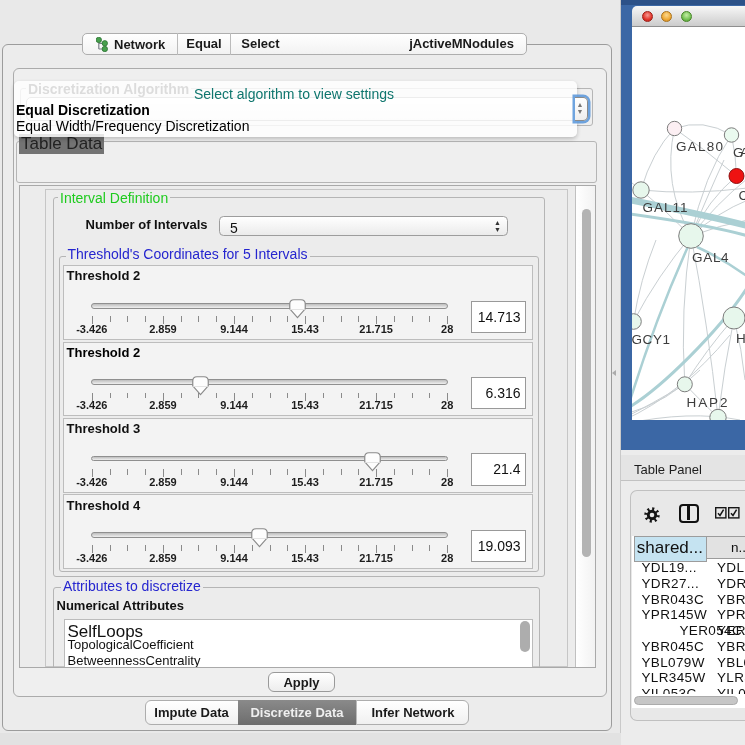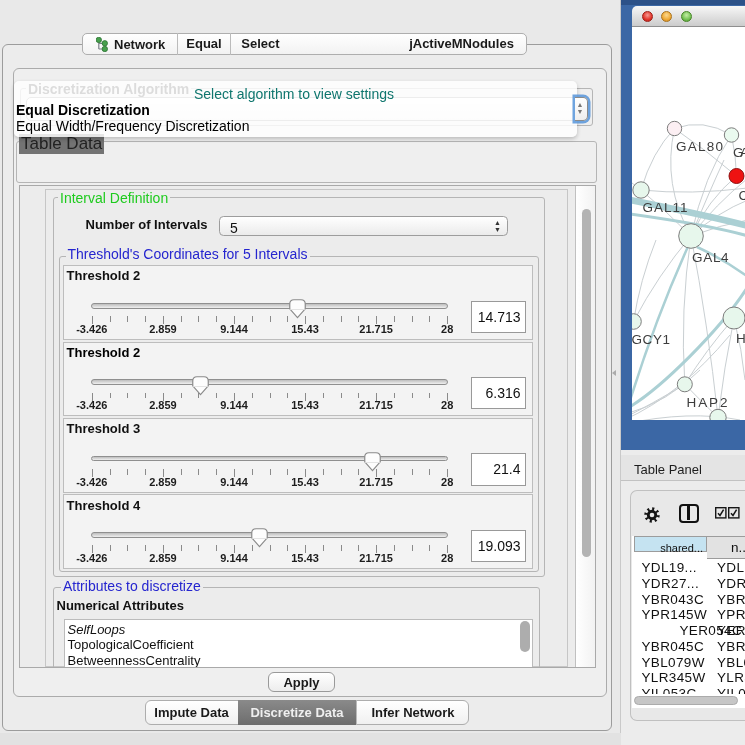--- a/index.html
+++ b/index.html
@@ -188,21 +188,21 @@
           <path d="M5 0.75 L12 0.75 Q16.25 0.75 16.25 5 L16.25 9.8 L8.5 18.7 L0.75 9.8 L0.75 5 Q0.75 0.75 5 0.75 Z" fill="#fdfdfd" stroke="#8a8a8a" stroke-width="1.2"></path>
           <path d="M1.2 10.5 L15.8 10.5" stroke="#e4e4e4" stroke-width="1"></path>
         </svg>
         <div class="abs" style="left:450.5px;top:343.70000000000005px;width:55px;height:32.5px;background:#fff;border:1px solid #999;font-size:14px;color:#111;text-align:right;line-height:31px;padding-right:4px;">19.093</div>
       </div>
 
     <div class="abs" style="left:33px;top:401px;width:487px;height:120px;border:1px solid #b5b5b5;border-radius:3px;"></div>
     <div class="abs" style="left:41px;top:392px;font-size:14px;color:#2525cf;background:#ececec;padding:0 2px;">Attributes to discretize</div>
     <div class="abs" style="left:36.5px;top:411.5px;font-size:13px;font-weight:bold;color:#111;">Numerical Attributes</div>
     <div class="abs" style="left:43.5px;top:433px;width:469.5px;height:60px;background:#ffffff;border:1px solid #bbb;">
-      <div class="abs" style="left:3px;top:1.9px;font-size:13px;color:#111;font-style:italic;">SelfLoops</div>
+      <div class="abs" style="left:3px;top:1.9px;font-size:17px;color:#111;">SelfLoops</div>
       <div class="abs" style="left:3px;top:17.4px;font-size:13px;color:#111;">TopologicalCoefficient</div>
       <div class="abs" style="left:3px;top:32.9px;font-size:13px;color:#111;">BetweennessCentrality</div>
       <div class="abs" style="right:2.5px;top:1px;width:10px;height:31px;background:#adadad;border-radius:5px;"></div>
     </div>
 
     <div class="abs" style="right:0;top:0;width:20px;height:483px;background:linear-gradient(90deg,#ffffff,#f2f2f2);border-left:1px solid #c0c0c0;"></div>
     <div class="abs" style="right:4px;top:23px;width:9px;height:348px;background:#b3b3b3;border-radius:4.5px;"></div>
   </div>
 
   <div class="abs" style="left:268px;top:671.5px;width:67px;height:20.5px;border:1px solid #999;border-radius:6px;background:linear-gradient(#ffffff,#ededed);text-align:center;font-size:13px;font-weight:bold;color:#1a1a1a;line-height:20px;">Apply</div>
@@ -311,21 +311,21 @@
     <div class="abs" style="left:6.2px;top:0;width:2.6px;height:14px;background:#111;"></div>
   </div>
   <svg class="abs" style="left:94px;top:57px;" width="25" height="12" viewBox="0 0 25 12">
     <rect x="0.7" y="0.7" width="10.2" height="10.2" fill="none" stroke="#161616" stroke-width="1.4"></rect>
     <path d="M3 6.2 L5 8.4 L8.6 2.6" fill="none" stroke="#161616" stroke-width="1.5"></path>
     <rect x="13.7" y="0.7" width="10.2" height="10.2" fill="none" stroke="#161616" stroke-width="1.4"></rect>
     <path d="M16 6.2 L18 8.4 L21.6 2.6" fill="none" stroke="#161616" stroke-width="1.5"></path>
   </svg>
 
   <div class="abs" style="left:11px;top:86px;width:113px;height:172px;background:#ffffff;overflow:hidden;">
-    <div class="abs" style="left:2px;top:0;width:73px;height:16px;background:#c5e3f1;border:1px solid #9c9c9c;font-size:11px;color:#111;text-align:right;padding-right:3px;line-height:22px;">shared...</div>
+    <div class="abs" style="left:2px;top:0;width:73px;height:26px;background:#c5e3f1;border:1px solid #9c9c9c;font-size:17px;color:#111;text-align:right;padding-right:3px;line-height:22px;">shared...</div>
     <div class="abs" style="left:75px;top:0;width:60px;height:23px;background:#e2e2e2;border:1px solid #9c9c9c;border-left:none;font-size:13.5px;color:#111;padding-left:24px;line-height:22px;">n...</div>
     <div id="tablerows">
         <div class="abs" style="left:9.5px;top:24.3px;font-size:13.5px;letter-spacing:0.35px;color:#111;">YDL19...</div>
         <div class="abs" style="left:85px;top:24.3px;font-size:13.5px;letter-spacing:0.35px;color:#111;">YDL1</div>
         <div class="abs" style="left:9.5px;top:40px;font-size:13.5px;letter-spacing:0.35px;color:#111;">YDR27...</div>
         <div class="abs" style="left:85px;top:40px;font-size:13.5px;letter-spacing:0.35px;color:#111;">YDR2</div>
         <div class="abs" style="left:9.5px;top:55.7px;font-size:13.5px;letter-spacing:0.35px;color:#111;">YBR043C</div>
         <div class="abs" style="left:85px;top:55.7px;font-size:13.5px;letter-spacing:0.35px;color:#111;">YBR0</div>
         <div class="abs" style="left:9.5px;top:71.39999999999999px;font-size:13.5px;letter-spacing:0.35px;color:#111;">YPR145W</div>
         <div class="abs" style="left:85px;top:71.39999999999999px;font-size:13.5px;letter-spacing:0.35px;color:#111;">YPR1</div>

